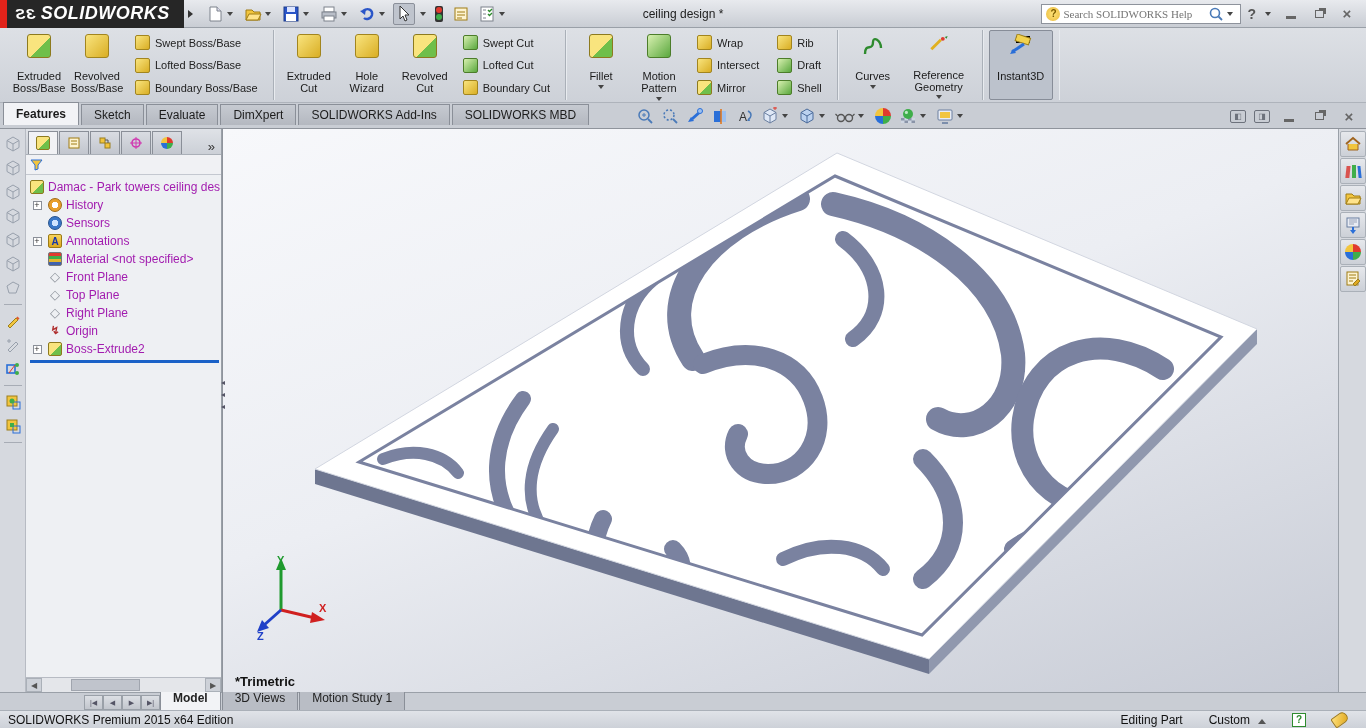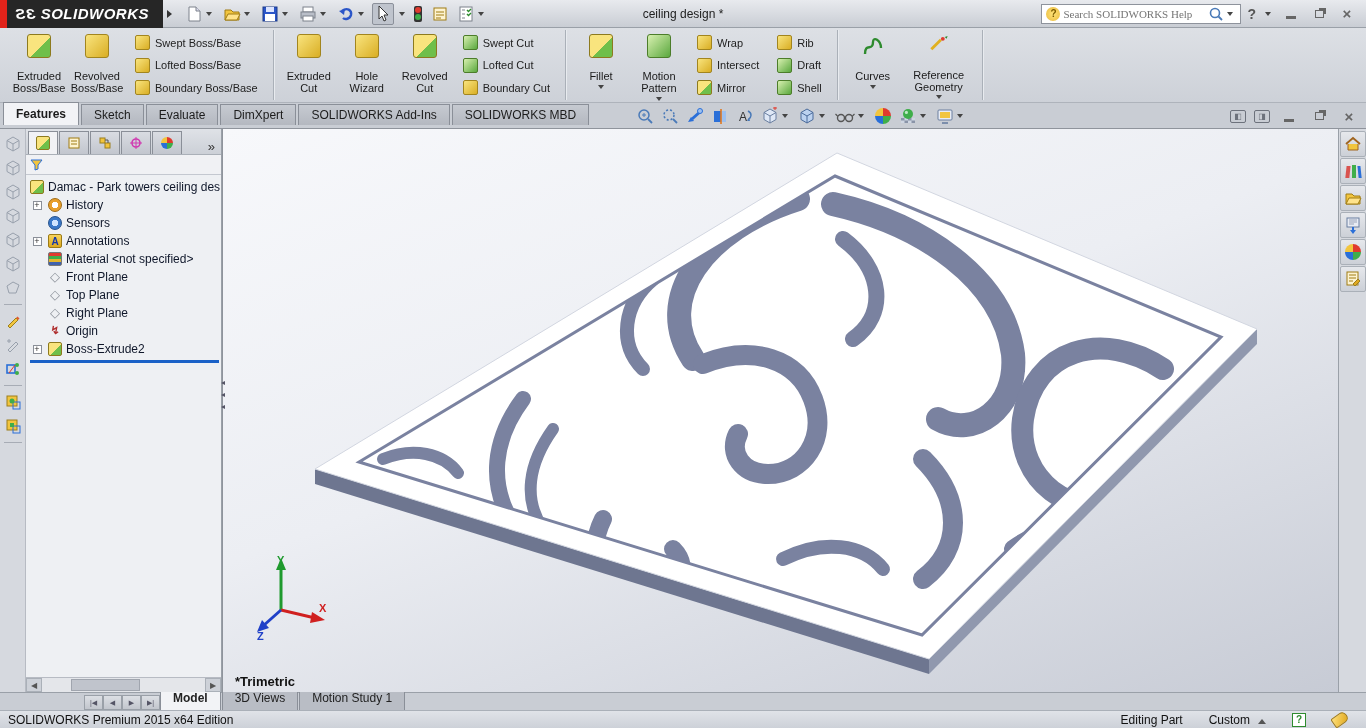--- a/index.html
+++ b/index.html
@@ -4,21 +4,21 @@
 <style>
   *{margin:0;padding:0;box-sizing:border-box}
   html,body{width:1366px;height:728px;overflow:hidden;font-family:"Liberation Sans",sans-serif;font-size:12px;color:#222}
   .win{width:1366px;height:728px;display:flex;flex-direction:column;background:#d4d7dd}
 
   
   .titlebar{height:28px;background:linear-gradient(#e8eaee,#c9cdd4);display:flex;align-items:center;position:relative;border-bottom:1px solid #9aa0a8}
   .redstripe{width:7px;height:28px;background:#e2231a}
   .logoblock{height:28px;background:#262626;color:#fff;display:flex;align-items:center;padding:0 14px 0 8px;font-style:italic;font-weight:bold;letter-spacing:.5px}
   .logoblock .lp{font-size:15px;margin-right:5px;transform:scaleX(-1);display:inline-block}
-  .logoblock .lt{font-size:15px}
+  .logoblock .lt{font-size:18px}
   .tb-arrow{width:0;height:0;border-left:5px solid #333;border-top:4px solid transparent;border-bottom:4px solid transparent;margin:0 10px 0 4px}
   .qt{display:flex;align-items:center;gap:2px}
   .qbtn{height:22px;display:flex;align-items:center;padding:0 2px;border:1px solid transparent;border-radius:2px}
   .qbtn.pressed{background:#bfc4cd;border-color:#8b909a}
   .caret{width:0;height:0;border-left:3px solid transparent;border-right:3px solid transparent;border-top:4px solid #444;margin:0 3px}
   .title-center{position:absolute;left:0;right:0;text-align:center;font-size:12px;color:#222;pointer-events:none}
   .tb-right{margin-left:auto;display:flex;align-items:center;gap:6px;padding-right:8px}
   .searchbox{display:flex;align-items:center;background:#fff;border:1px solid #8e939c;height:20px;padding:0 4px;width:200px}
   .searchbox input{border:none;outline:none;flex:1;font-size:11px;font-family:Liberation Serif, serif;color:#444;background:transparent}
   .qmark{width:14px;height:14px;border-radius:50%;background:radial-gradient(#ffe47a,#e9b93a);color:#7a5b00;font-weight:bold;font-size:10px;display:flex;align-items:center;justify-content:center;margin-right:3px}
@@ -59,21 +59,21 @@
   .ldiv{width:18px;height:1px;background:#a7acb5;margin:3px 0}
 
   .treepanel{width:196px;background:#e9ebef;border-right:1px solid #9aa0a8;display:flex;flex-direction:column;position:relative}
   .treetabs{height:26px;display:flex;align-items:flex-end;background:linear-gradient(#dfe2e7,#ccd0d7);padding-left:2px;border-bottom:1px solid #aab0b8}
   .ttab{width:30px;height:23px;display:flex;align-items:center;justify-content:center;border:1px solid #8a8f98;border-bottom:none;background:linear-gradient(#d9dce2,#c2c6ce);margin-right:1px}
   .ttab.active{background:#f1f2f5}
   .ttab-more{margin-left:auto;margin-right:6px;font-size:13px;color:#333}
   .filterrow{height:20px;display:flex;align-items:center;background:#f0f1f4;border-bottom:1px solid #c4c8d0;padding-left:4px;gap:4px}
   .treebody{flex:1;background:#eef0f3;padding:3px 0 0 4px;overflow:hidden;font-size:12px}
   .trow{display:flex;align-items:center;height:18px;gap:4px;white-space:nowrap}
-  .trow .lbl{color:#0f172a}
+  .trow .lbl{color:#a21caf}
   .indent{width:14px;flex:0 0 auto;display:flex;align-items:center;justify-content:center}
   .expbox{width:9px;height:9px;border:1px solid #8a8f98;background:#fff;font-size:9px;line-height:7px;text-align:center;color:#333}
   .expbox::before{content:"+"}
   .tic{width:14px;height:14px;flex:0 0 auto;border-radius:2px}
   .ic-part{background:linear-gradient(135deg,#f9e47e 55%,#6fbf4a 55%);border:1px solid #8d7a1e}
   .ic-hist{background:radial-gradient(circle at 50% 50%,#fff 0 3px,#e8a02c 3px);border:1px solid #a06a12;border-radius:50%}
   .ic-sens{background:radial-gradient(circle at 50% 50%,#cfe4ff 0 3px,#3a78c8 3px);border:1px solid #23508c;border-radius:50%}
   .ic-ann{background:linear-gradient(#f6d35e,#dca81e);border:1px solid #9c7a14;color:#1336a8;font-weight:bold;font-size:10px;text-align:center;line-height:13px}
   .ic-ann::before{content:"A"}
   .ic-mat{background:repeating-linear-gradient(#e23a2e 0 3px,#3fae4a 3px 6px,#e2b52e 6px 9px,#3f62ae 9px 12px);border:1px solid #777}
@@ -320,20 +320,31 @@
         <svg width="24" height="24" viewBox="0 0 24 24">
             <path d="M4 16 L14 6" stroke="#e0b020" stroke-width="3"></path>
             <circle cx="16" cy="5" r="2" fill="#e03a2e"></circle>
             <path d="M18 3l3-1-1 3z" fill="#2e8b2e"></path>
           </svg>
         <span class="rlabel">Reference Geometry</span>
         <span class="caret" style="margin-top:2px"></span>
       </div>
     </div>
 
+    <div class="rgroup" style="border-right:none">
+      <div class="rbtn active3d" style="width:64px">
+        <svg width="26" height="24" viewBox="0 0 26 24">
+            <rect x="8" y="2" width="14" height="7" fill="#f2d килo"></rect>
+            <rect x="8" y="2" width="14" height="7" fill="#f2d24e" stroke="#9c7f1c" transform="rotate(18 15 5)"></rect>
+            <path d="M4 18 L16 10" stroke="#2a6fd8" stroke-width="3"></path>
+            <path d="M2 20l6-1-3-4z" fill="#2a6fd8"></path>
+          </svg>
+        <span class="rlabel">Instant3D</span>
+      </div>
+    </div>
   </div>
 
   <div class="tabband">
     <div class="rtabs">
       <div class="rtab active">Features</div>
       <div class="rtab">Sketch</div>
       <div class="rtab">Evaluate</div>
       <div class="rtab">DimXpert</div>
       <div class="rtab">SOLIDWORKS Add-Ins</div>
       <div class="rtab">SOLIDWORKS MBD</div>

